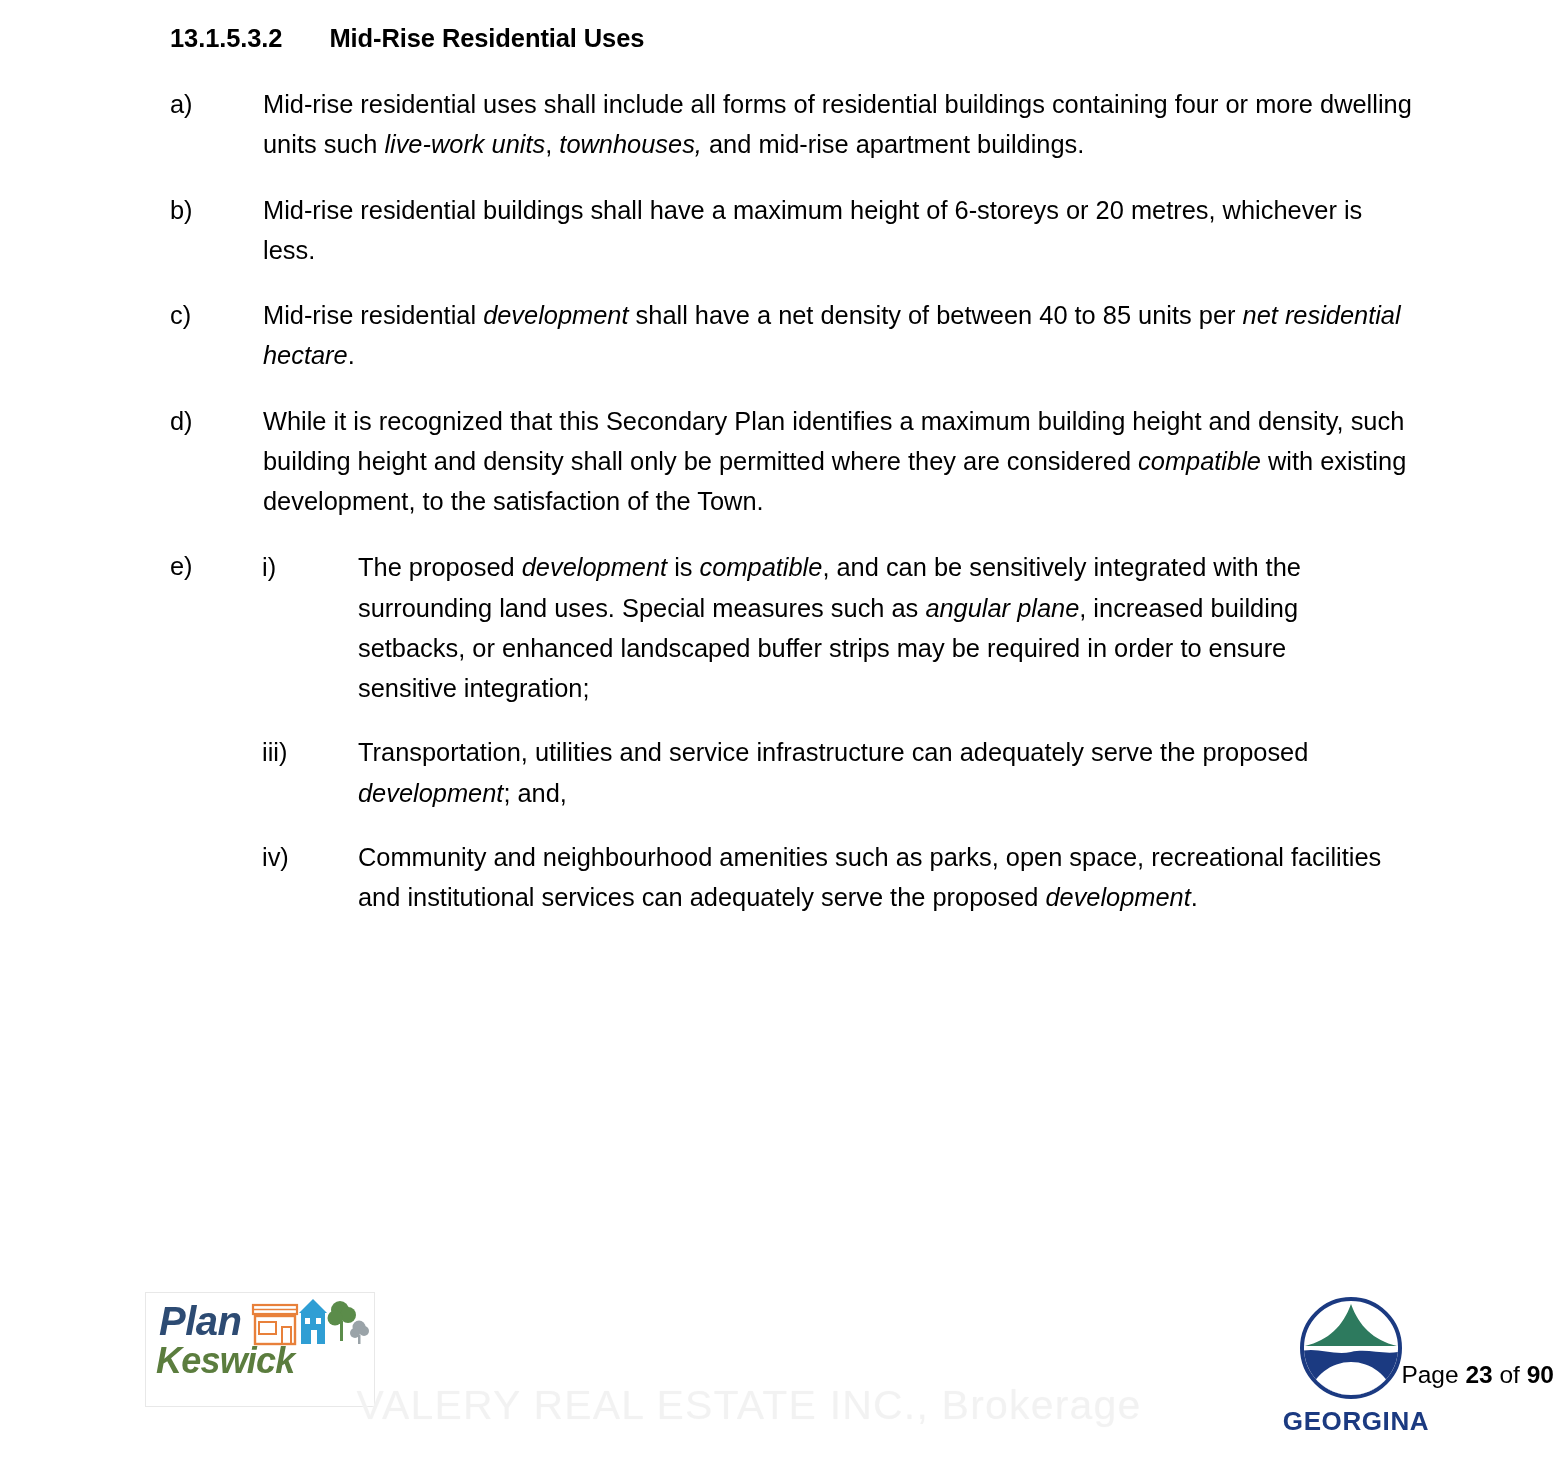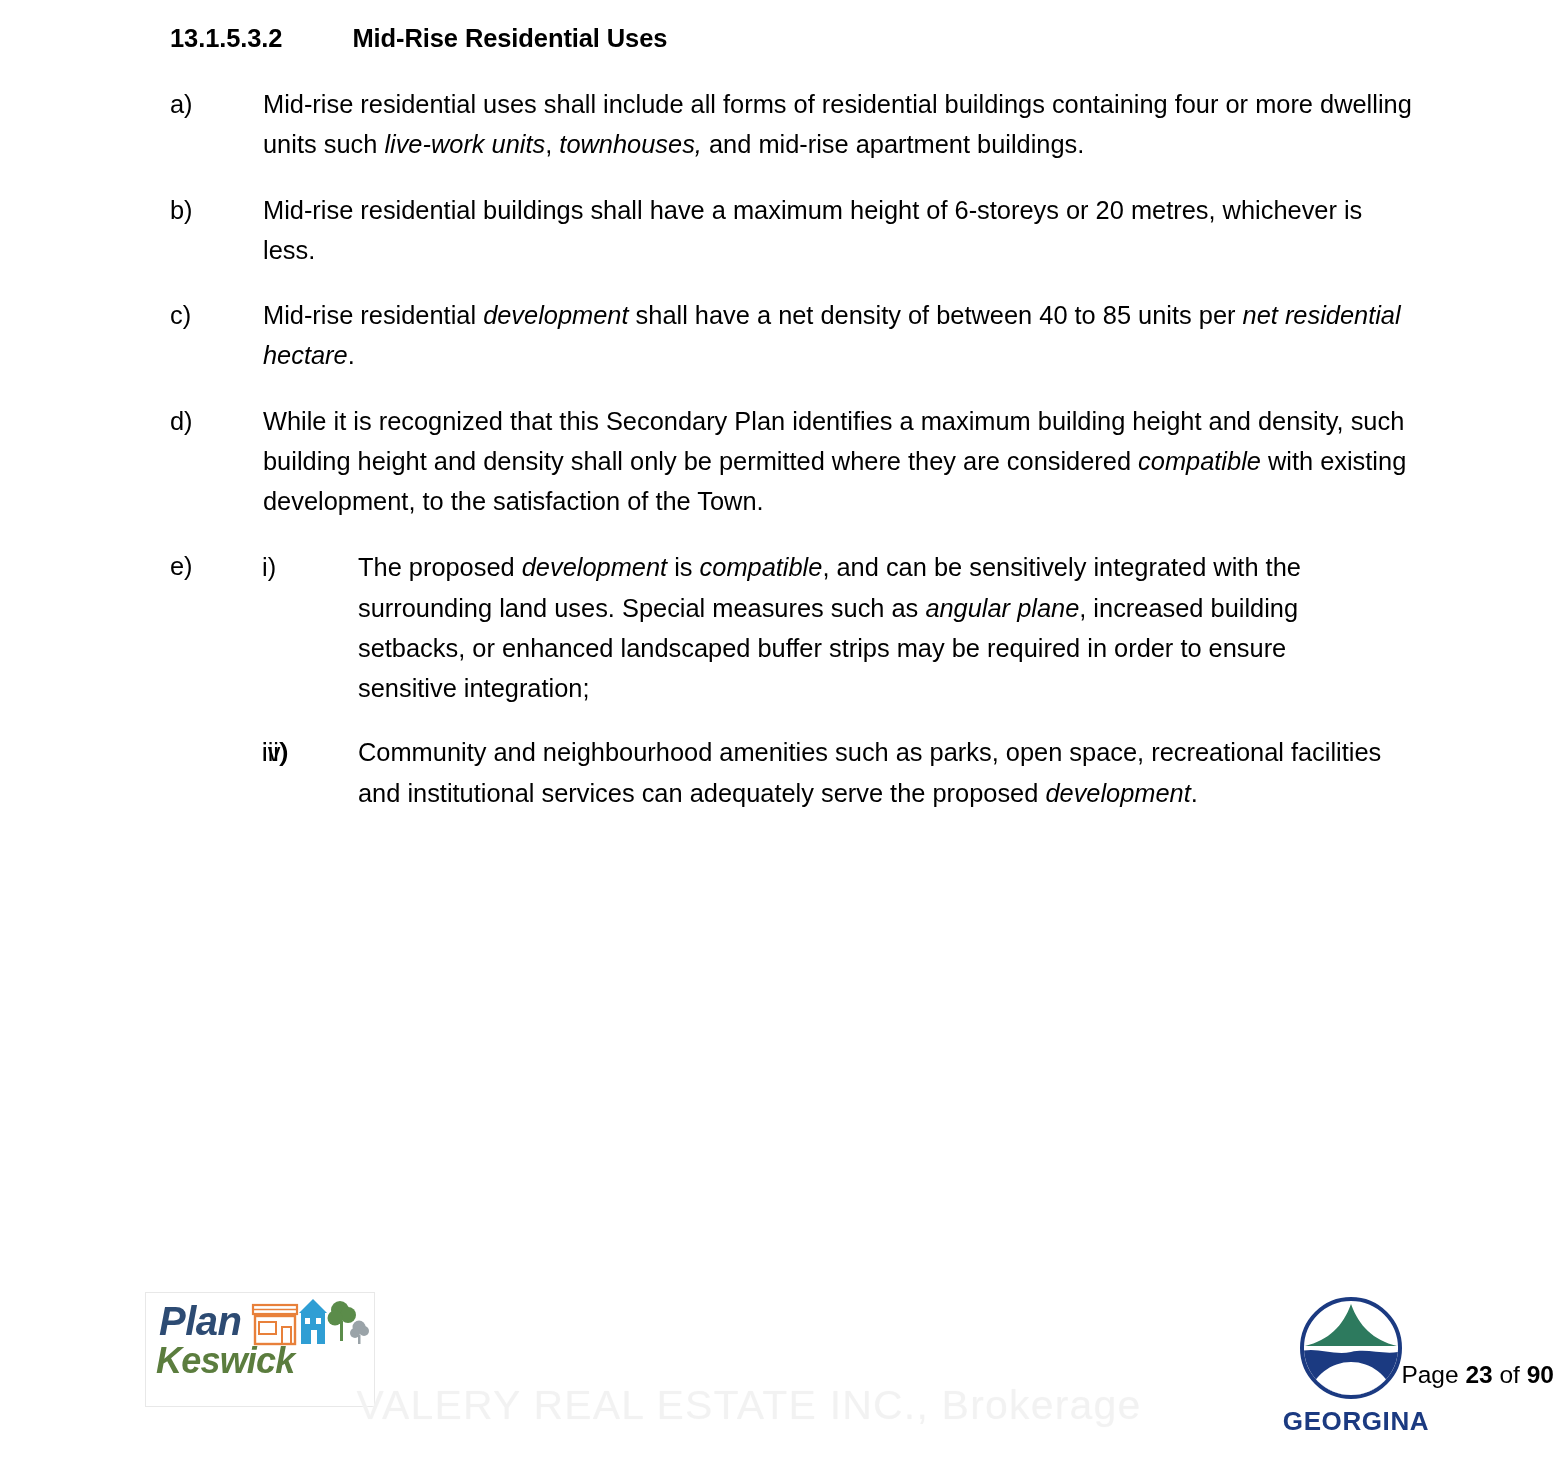--- a/index.html
+++ b/index.html
@@ -21,21 +21,21 @@
   .section-heading {
     position: absolute;
     left: 170px;
     top: 24px;
     font-size: 25.5px;
     font-weight: bold;
     letter-spacing: -0.1px;
     white-space: nowrap;
   }
   .section-heading .num { display: inline-block; }
-  .section-heading .ttl { display: inline-block; margin-left: 70px; }
+  .section-heading .ttl { display: inline-block; margin-left: 47px; }
 
   
   .body-block {
     position: absolute;
     left: 0;
     top: 84px;
     width: 1554px;
   }
   .clause {
     position: relative;
@@ -189,20 +189,21 @@
     <div class="sub-list">
 
       <div class="clause sub">
         <span class="marker">i)</span>
         <span>The proposed <i>development</i> is <i>compatible</i>, and can be sensitively integrated with the surrounding land uses. Special measures such as <i>angular plane</i>, increased building setbacks, or enhanced landscaped buffer strips may be required in order to ensure sensitive integration;</span>
       </div>
 
 
       <div class="clause sub">
         <span class="marker">iii)</span>
+        <span>Transportation, utilities and service infrastructure can adequately serve the proposed <i>development</i>; and,</span>
       </div>
 
       <div class="clause sub">
         <span class="marker">iv)</span>
         <span>Community and neighbourhood amenities such as parks, open space, recreational facilities and institutional services can adequately serve the proposed <i>development</i>.</span>
       </div>
 
     </div>
   </div>
 

